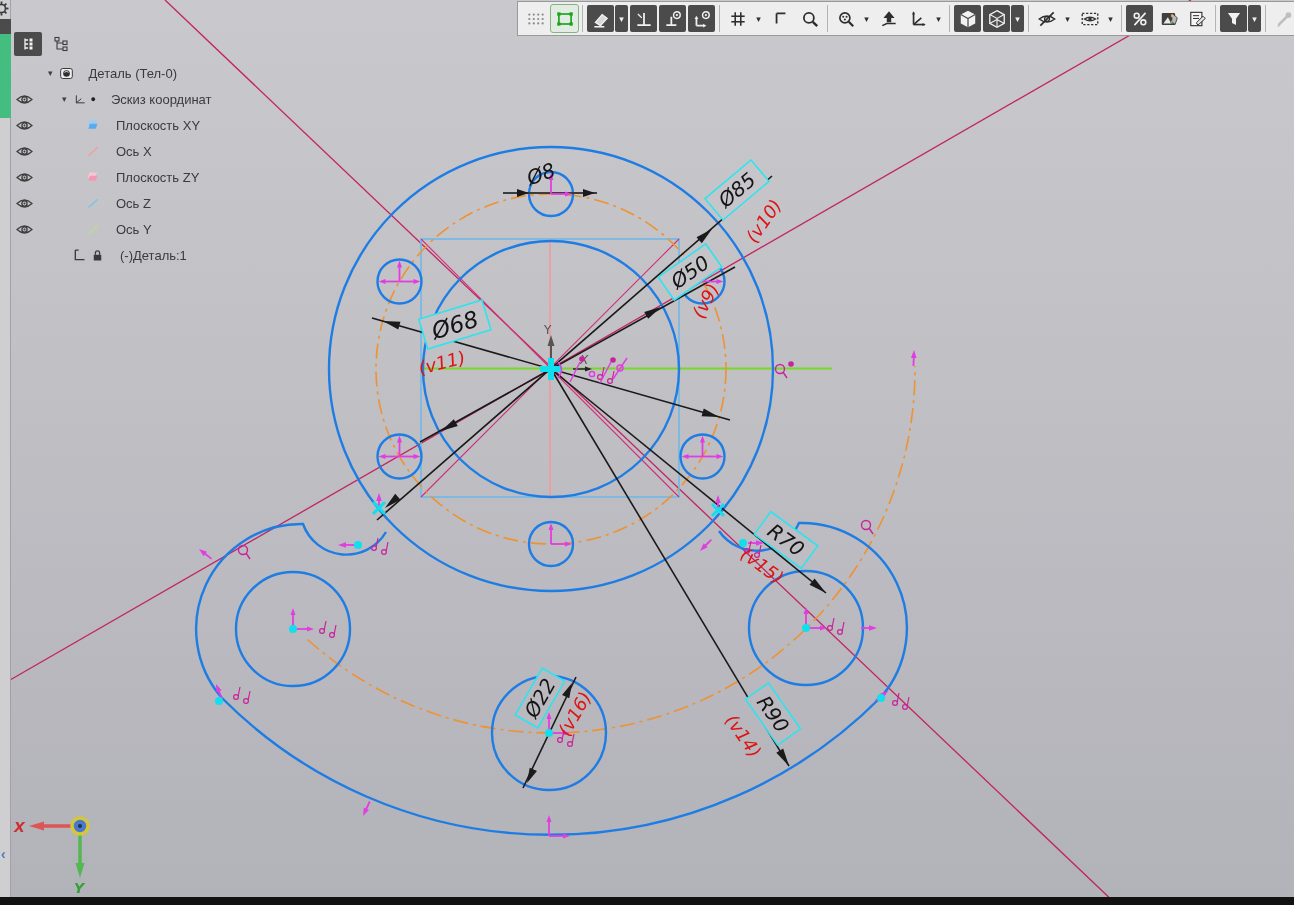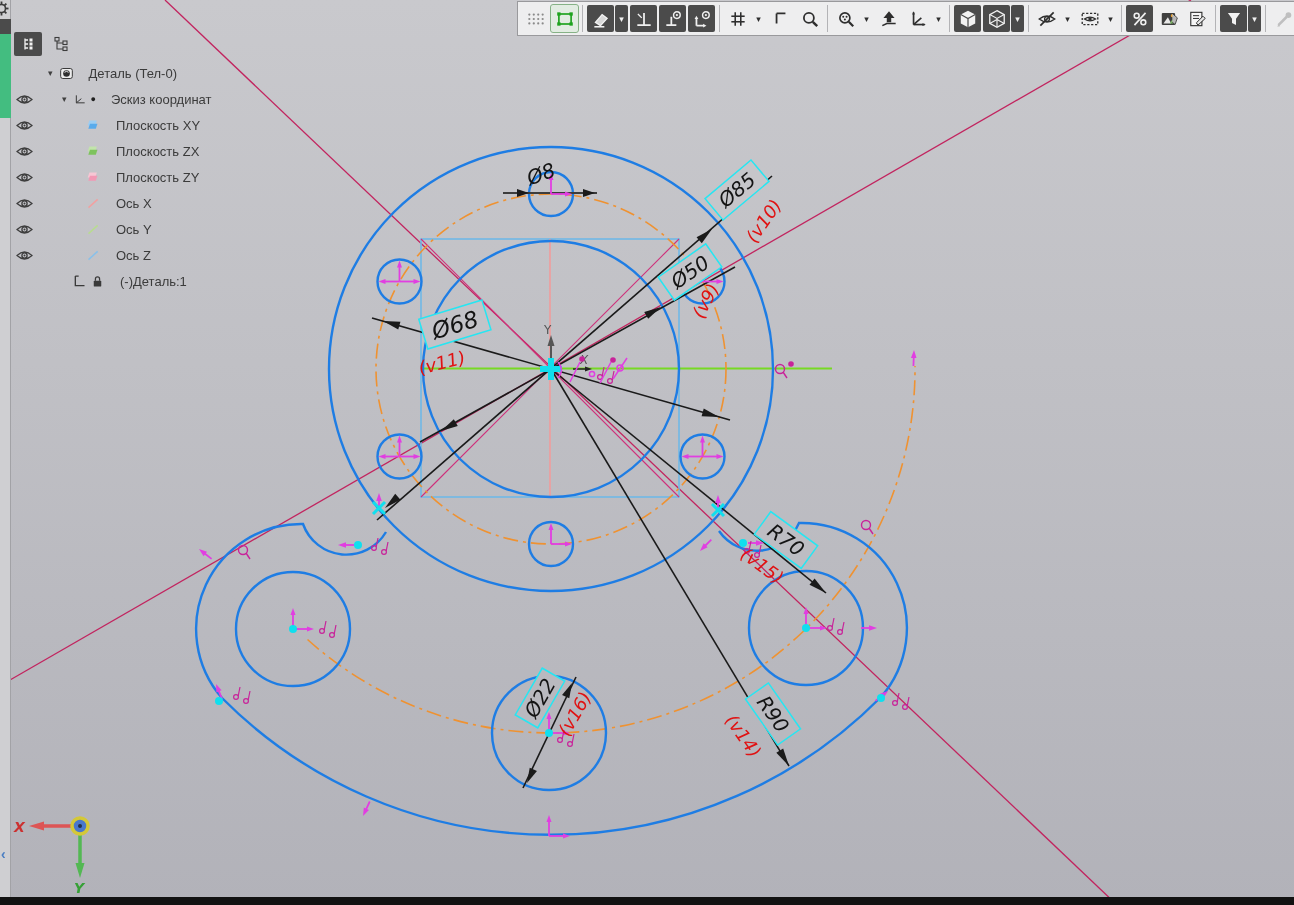--- a/index.html
+++ b/index.html
@@ -651,27 +651,24 @@
           <span class="teye">
             <svg viewBox="0 0 17 11">
               <path d="M1 5.5 Q8.5 -1.5 16 5.5 Q8.5 12.5 1 5.5 Z" fill="none" stroke="#3d3d3d" stroke-width="1.2"></path>
               <circle cx="8.5" cy="5.5" r="2.6" fill="none" stroke="#3d3d3d" stroke-width="1.3"></circle>
               <circle cx="8.5" cy="5.5" r="1" fill="#3d3d3d"></circle>
             </svg>
           </span>
           <span class="tcontent" style="margin-left:76px">
             <span class="tic">
               <svg viewBox="0 0 18 18">
-                <g transform="skewX(-18)">
-                  <rect x="5" y="3" width="9" height="6" fill="#c2e4ab"></rect>
-                  <rect x="7" y="7" width="9" height="6" fill="#7ec35e"></rect>
-                </g>
-              </svg>
-            </span>
-            <span class="tlabel">Плоскость ZX</span>
+                <line x1="3" y1="14" x2="14" y2="4" stroke="#f2a0a0" stroke-width="1.8"></line>
+              </svg>
+            </span>
+            <span class="tlabel">Ось X</span>
           </span>
         </div>
         <div class="trow">
           <span class="teye">
             <svg viewBox="0 0 17 11">
               <path d="M1 5.5 Q8.5 -1.5 16 5.5 Q8.5 12.5 1 5.5 Z" fill="none" stroke="#3d3d3d" stroke-width="1.2"></path>
               <circle cx="8.5" cy="5.5" r="2.6" fill="none" stroke="#3d3d3d" stroke-width="1.3"></circle>
               <circle cx="8.5" cy="5.5" r="1" fill="#3d3d3d"></circle>
             </svg>
           </span>
@@ -691,61 +688,44 @@
           <span class="teye">
             <svg viewBox="0 0 17 11">
               <path d="M1 5.5 Q8.5 -1.5 16 5.5 Q8.5 12.5 1 5.5 Z" fill="none" stroke="#3d3d3d" stroke-width="1.2"></path>
               <circle cx="8.5" cy="5.5" r="2.6" fill="none" stroke="#3d3d3d" stroke-width="1.3"></circle>
               <circle cx="8.5" cy="5.5" r="1" fill="#3d3d3d"></circle>
             </svg>
           </span>
           <span class="tcontent" style="margin-left:76px">
             <span class="tic">
               <svg viewBox="0 0 18 18">
-                <line x1="3" y1="14" x2="14" y2="4" stroke="#f2a0a0" stroke-width="1.8"></line>
-              </svg>
-            </span>
-            <span class="tlabel">Ось X</span>
+                <line x1="3" y1="14" x2="14" y2="4" stroke="#88c0ea" stroke-width="1.8"></line>
+              </svg>
+            </span>
+            <span class="tlabel">Ось Z</span>
           </span>
         </div>
         <div class="trow">
           <span class="teye">
             <svg viewBox="0 0 17 11">
               <path d="M1 5.5 Q8.5 -1.5 16 5.5 Q8.5 12.5 1 5.5 Z" fill="none" stroke="#3d3d3d" stroke-width="1.2"></path>
               <circle cx="8.5" cy="5.5" r="2.6" fill="none" stroke="#3d3d3d" stroke-width="1.3"></circle>
               <circle cx="8.5" cy="5.5" r="1" fill="#3d3d3d"></circle>
             </svg>
           </span>
           <span class="tcontent" style="margin-left:76px">
             <span class="tic">
               <svg viewBox="0 0 18 18">
                 <line x1="3" y1="14" x2="14" y2="4" stroke="#b8dc90" stroke-width="1.8"></line>
               </svg>
             </span>
             <span class="tlabel">Ось Y</span>
           </span>
         </div>
         <div class="trow">
-          <span class="teye">
-            <svg viewBox="0 0 17 11">
-              <path d="M1 5.5 Q8.5 -1.5 16 5.5 Q8.5 12.5 1 5.5 Z" fill="none" stroke="#3d3d3d" stroke-width="1.2"></path>
-              <circle cx="8.5" cy="5.5" r="2.6" fill="none" stroke="#3d3d3d" stroke-width="1.3"></circle>
-              <circle cx="8.5" cy="5.5" r="1" fill="#3d3d3d"></circle>
-            </svg>
-          </span>
-          <span class="tcontent" style="margin-left:76px">
-            <span class="tic">
-              <svg viewBox="0 0 18 18">
-                <line x1="3" y1="14" x2="14" y2="4" stroke="#88c0ea" stroke-width="1.8"></line>
-              </svg>
-            </span>
-            <span class="tlabel">Ось Z</span>
-          </span>
-        </div>
-        <div class="trow">
           <span class="tcontent" style="margin-left:62px">
             <span class="tic">
               <svg viewBox="0 0 18 18">
                 <path d="M4 2.5 V14 H15 M4 2.5 H8" stroke="#3a3a3a" stroke-width="1.6" fill="none"></path>
               </svg>
             </span>
             <span class="tic">
               <svg viewBox="0 0 18 18">
                 <rect x="4.5" y="8" width="9" height="7" rx="1" fill="#3a3a3a"></rect>
                 <path d="M6.5 8 V6 A2.5 2.5 0 0 1 11.5 6 V8" stroke="#3a3a3a" stroke-width="1.5" fill="none"></path>

